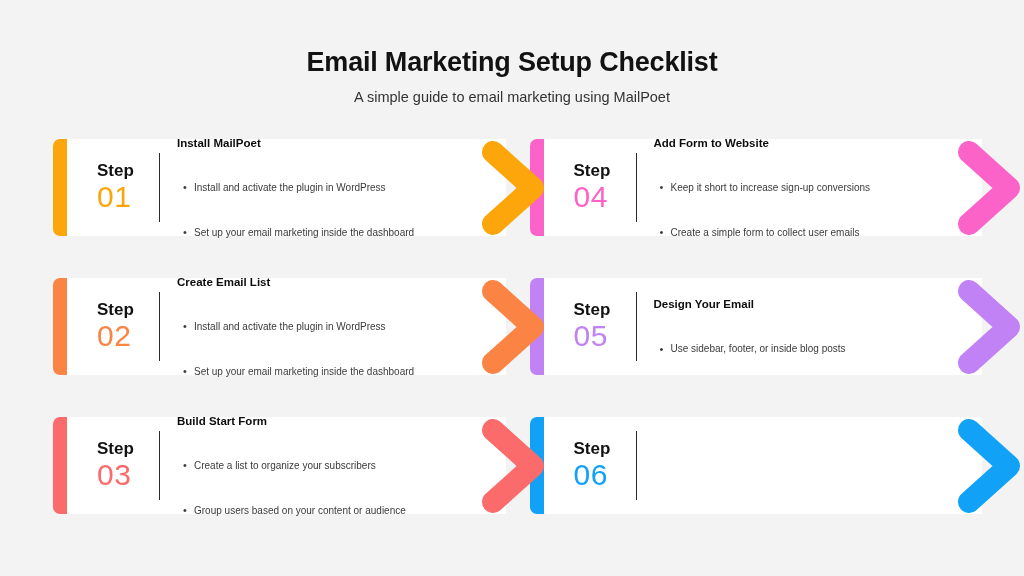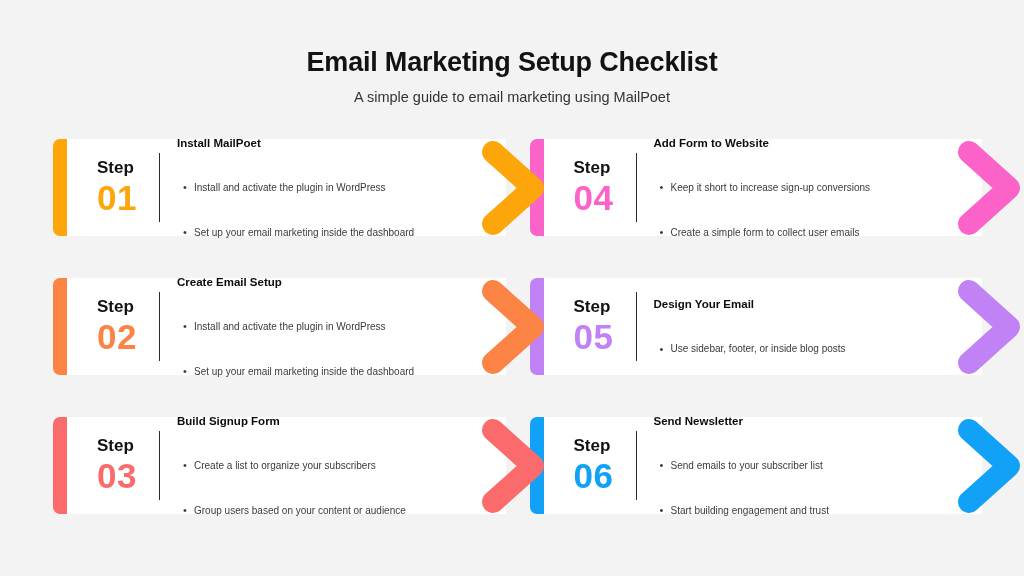--- a/index.html
+++ b/index.html
@@ -87,22 +87,22 @@
     padding-left: 30px;
     box-sizing: border-box;
   }
   .step-word {
     font-size: 17px;
     font-weight: bold;
     color: #121212;
     line-height: 1.15;
   }
   .step-number {
-    font-size: 35px;
-    font-weight: bold;
+    font-size: 30px;
+    font-weight: normal;
     line-height: 1.12;
     letter-spacing: 0.5px;
   }
 
   .divider {
     width: 1px;
     align-self: stretch;
     background: #2b2b2b;
     margin: 14px 0;
     flex: 0 0 1px;
@@ -206,21 +206,21 @@
       </div>
       <div class="step-card">
         <div class="accent-bar" style="background: rgb(251, 131, 67);"></div>
         <div class="card-body">
           <div class="step-label-col">
             <div class="step-word">Step</div>
             <div class="step-number" style="color: rgb(251, 131, 67);">02</div>
           </div>
           <div class="divider"></div>
           <div class="content-col">
-            <div class="card-title">Create Email Setup</div>
+            <div class="card-title">Create Email List</div>
             <ul class="bullets">
               <li>Install and activate the plugin in WordPress</li>
               <li>Set up your email marketing inside the dashboard</li>
             </ul>
           </div>
         </div>
         <span class="chevron"><svg viewBox="0 0 74 100" width="74" height="100">
             <polyline points="17,14 57,50 17,86" fill="none" stroke-width="22" stroke-linecap="round" stroke-linejoin="round" stroke="#fb8343"></polyline>
           </svg></span>
       </div>
@@ -245,46 +245,39 @@
       </div>
       <div class="step-card">
         <div class="accent-bar" style="background: rgb(251, 107, 107);"></div>
         <div class="card-body">
           <div class="step-label-col">
             <div class="step-word">Step</div>
             <div class="step-number" style="color: rgb(251, 107, 107);">03</div>
           </div>
           <div class="divider"></div>
           <div class="content-col">
-            <div class="card-title">Build Signup Form</div>
+            <div class="card-title">Build Start Form</div>
             <ul class="bullets">
               <li>Create a list to organize your subscribers</li>
               <li>Group users based on your content or audience</li>
             </ul>
           </div>
         </div>
         <span class="chevron"><svg viewBox="0 0 74 100" width="74" height="100">
             <polyline points="17,14 57,50 17,86" fill="none" stroke-width="22" stroke-linecap="round" stroke-linejoin="round" stroke="#fb6b6b"></polyline>
           </svg></span>
       </div>
       <div class="step-card">
         <div class="accent-bar" style="background: rgb(17, 162, 248);"></div>
         <div class="card-body">
           <div class="step-label-col">
             <div class="step-word">Step</div>
             <div class="step-number" style="color: rgb(17, 162, 248);">06</div>
           </div>
           <div class="divider"></div>
-          <div class="content-col">
-            <div class="card-title">Send Newsletter</div>
-            <ul class="bullets">
-              <li>Send emails to your subscriber list</li>
-              <li> Start building engagement and trust</li>
-            </ul>
-          </div>
         </div>
         <span class="chevron"><svg viewBox="0 0 74 100" width="74" height="100">
             <polyline points="17,14 57,50 17,86" fill="none" stroke-width="22" stroke-linecap="round" stroke-linejoin="round" stroke="#11a2f8"></polyline>
           </svg></span>
       </div>
     </div>
 
 </div>
 
 </body></html>

